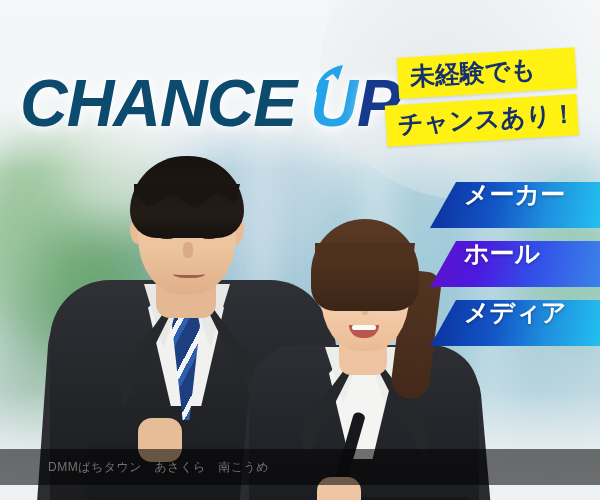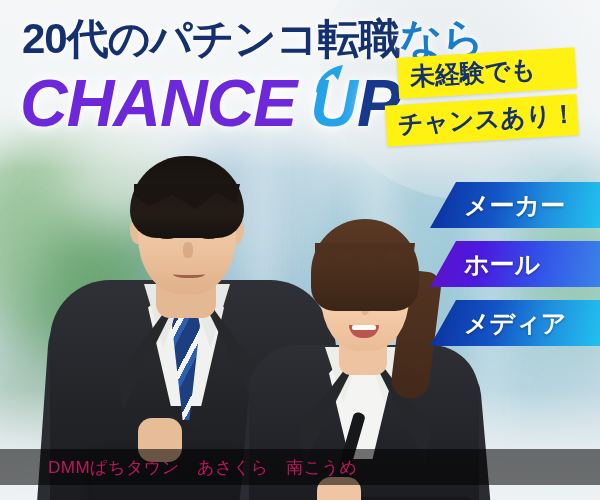--- a/index.html
+++ b/index.html
@@ -161,21 +161,21 @@
   }
   .hl-navy{color:#14306e;}
   .hl-blue{color:#1a7ccd;}
 
   .logo{
     position:absolute;left:20px;top:70px;
     font-size:66px;font-weight:bold;font-style:italic;letter-spacing:-1px;
     line-height:1;white-space:nowrap;
     text-shadow:0 0 8px rgba(255,255,255,.95),0 0 18px rgba(255,255,255,.85);
   }
-  .logo-navy{color:#6d28d9;}
+  .logo-navy{color:#0c4a6e;}
   .logo-up{position:relative;display:inline-block;margin-left:14px;}
   .logo-u{color:#25a3e8;}
   .logo-p{color:#17398c;}
   .logo-swoosh{
     position:absolute;left:2px;top:-6px;width:34px;height:30px;pointer-events:none;
   }
 
   
   .badge{position:absolute;left:398px;top:58px;width:200px;}
   .badge-row{
@@ -185,40 +185,40 @@
     transform:rotate(-3.5deg);transform-origin:left center;
     box-shadow:0 1px 3px rgba(0,0,0,.12);
     width:178px;box-sizing:border-box;
   }
   .badge-row.r2{margin-top:6px;transform:rotate(-3.5deg) translateX(-12px);width:192px;}
 
   
   .cats{position:absolute;left:430px;top:182px;width:170px;}
   .cat{
     position:relative;height:46px;margin-bottom:13px;
-    display:flex;align-items:center;
+    display:flex;
     padding-left:34px;box-sizing:border-box;
     clip-path:polygon(26px 0,100% 0,100% 100%,0 100%);
     box-shadow:0 1px 4px rgba(0,0,0,.2);
   }
   .cat.g-blue{background:linear-gradient(100deg,#0b2f9c 0%,#1354c6 38%,#1f8ede 68%,#22c0ef 100%);}
   .cat.g-purple{background:linear-gradient(100deg,#5f11c9 0%,#4b1ae0 30%,#3250e8 62%,#3c82e8 100%);}
   .cat-label{
     color:#ffffff;font-size:25px;font-weight:bold;line-height:1;white-space:nowrap;
     text-shadow:0 1px 3px rgba(0,0,0,.35);
   }
 
   
   .credit{
     position:absolute;left:0;top:449px;width:600px;height:36px;
     background:rgba(0,0,0,.55);
     display:flex;align-items:center;
   }
   .credit-text{
-    color:#be185d;font-size:17px;letter-spacing:.5px;padding-left:48px;white-space:nowrap;
+    color:#737373;font-size:12px;letter-spacing:.5px;padding-left:48px;white-space:nowrap;
   }
 </style>
 </head>
 <body>
 
 <div class="banner">
 
   <div class="bg">
     <div class="bg-sky"></div>
     <div class="bg-blur b1"></div>
@@ -287,23 +287,20 @@
     <div class="w-nose"></div>
     <div class="w-mouth"></div>
     <div class="w-teeth"></div>
     <div class="w-hair"></div>
     <div class="w-fringe"></div>
     <div class="w-strap"></div>
     <div class="w-bag"></div>
     <div class="w-hand"></div>
   </div>
 
-  <div class="headline">
-    <span class="hl-navy">20代のパチンコ転職</span><span class="hl-blue">なら</span>
-  </div>
 
   <div class="logo">
     <span class="logo-navy">CHANCE</span><span class="logo-up"><svg class="logo-swoosh" viewBox="0 0 34 30">
           <path d="M4 28 C6 12 16 4 31 1 L26 16 L21 10 C13 14 8 20 6 29 Z" fill="#25a3e8"></path>
         </svg><span class="logo-u">U</span><span class="logo-p">P</span></span>
   </div>
 
   <div class="badge">
     <div class="badge-row r1">未経験でも</div>
     <div class="badge-row r2">チャンスあり！</div>

